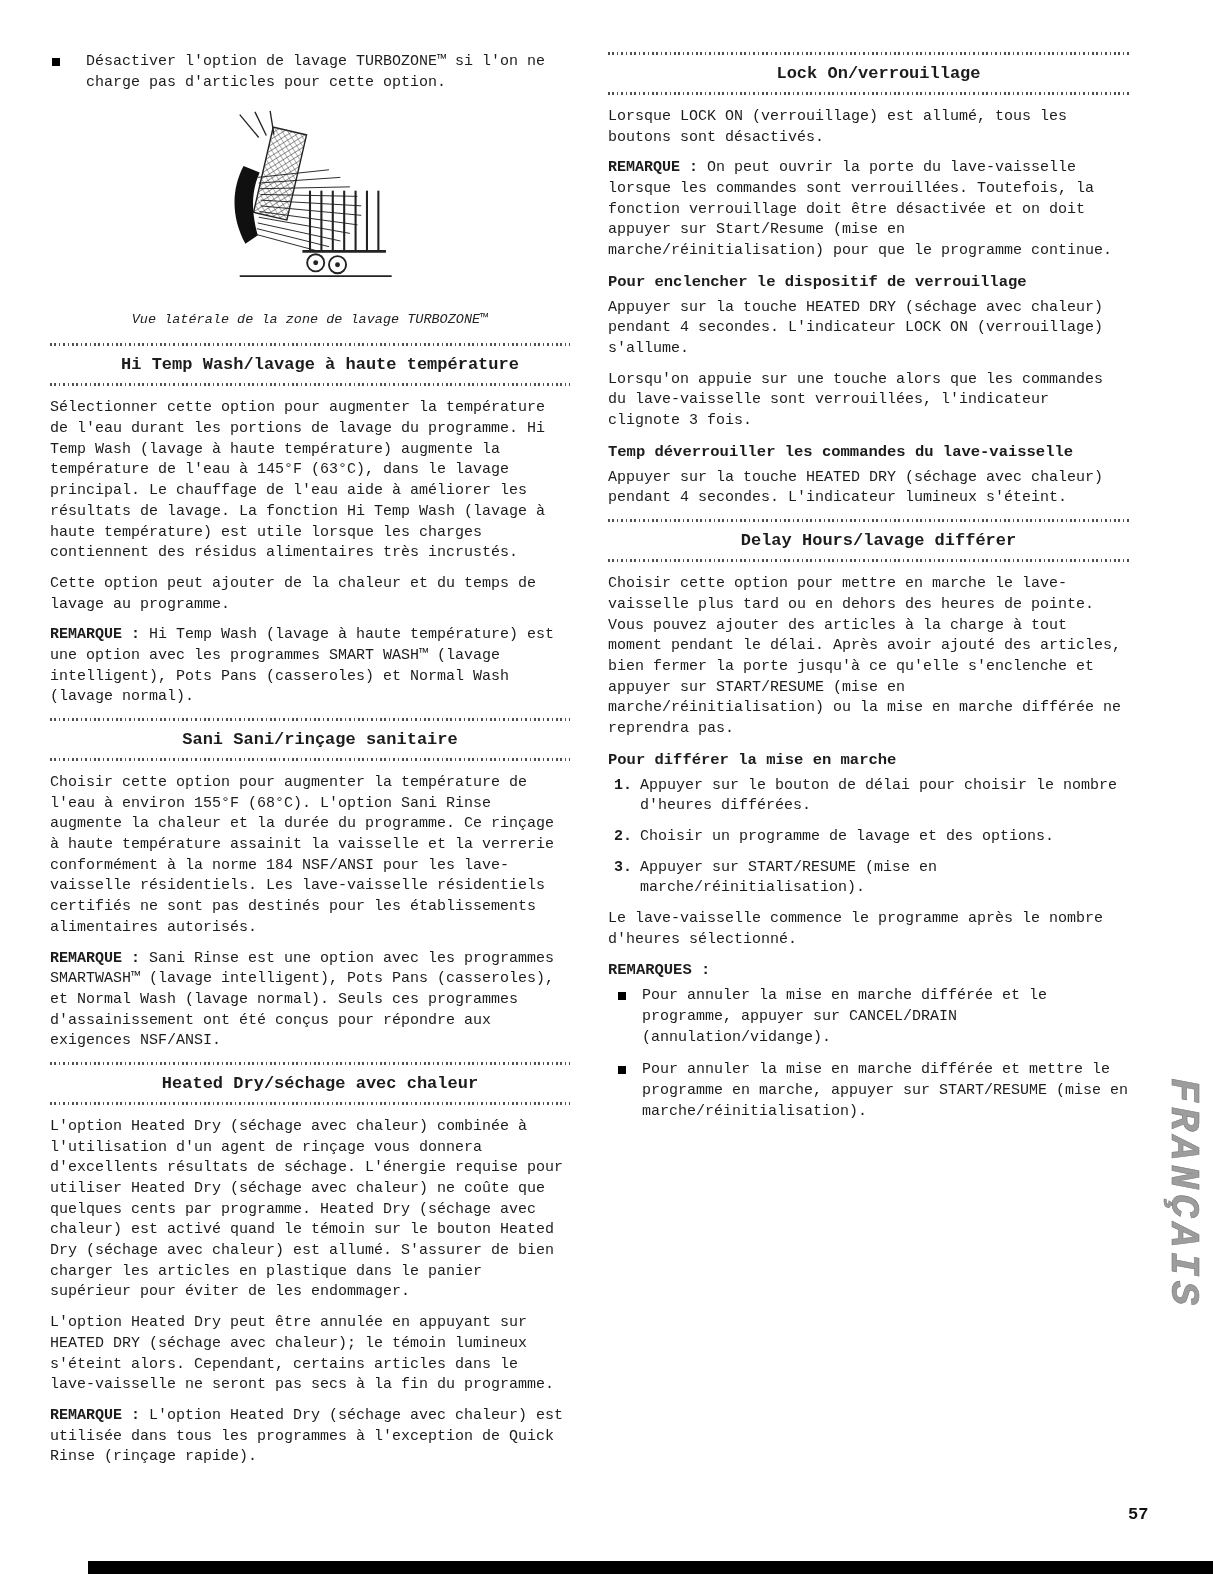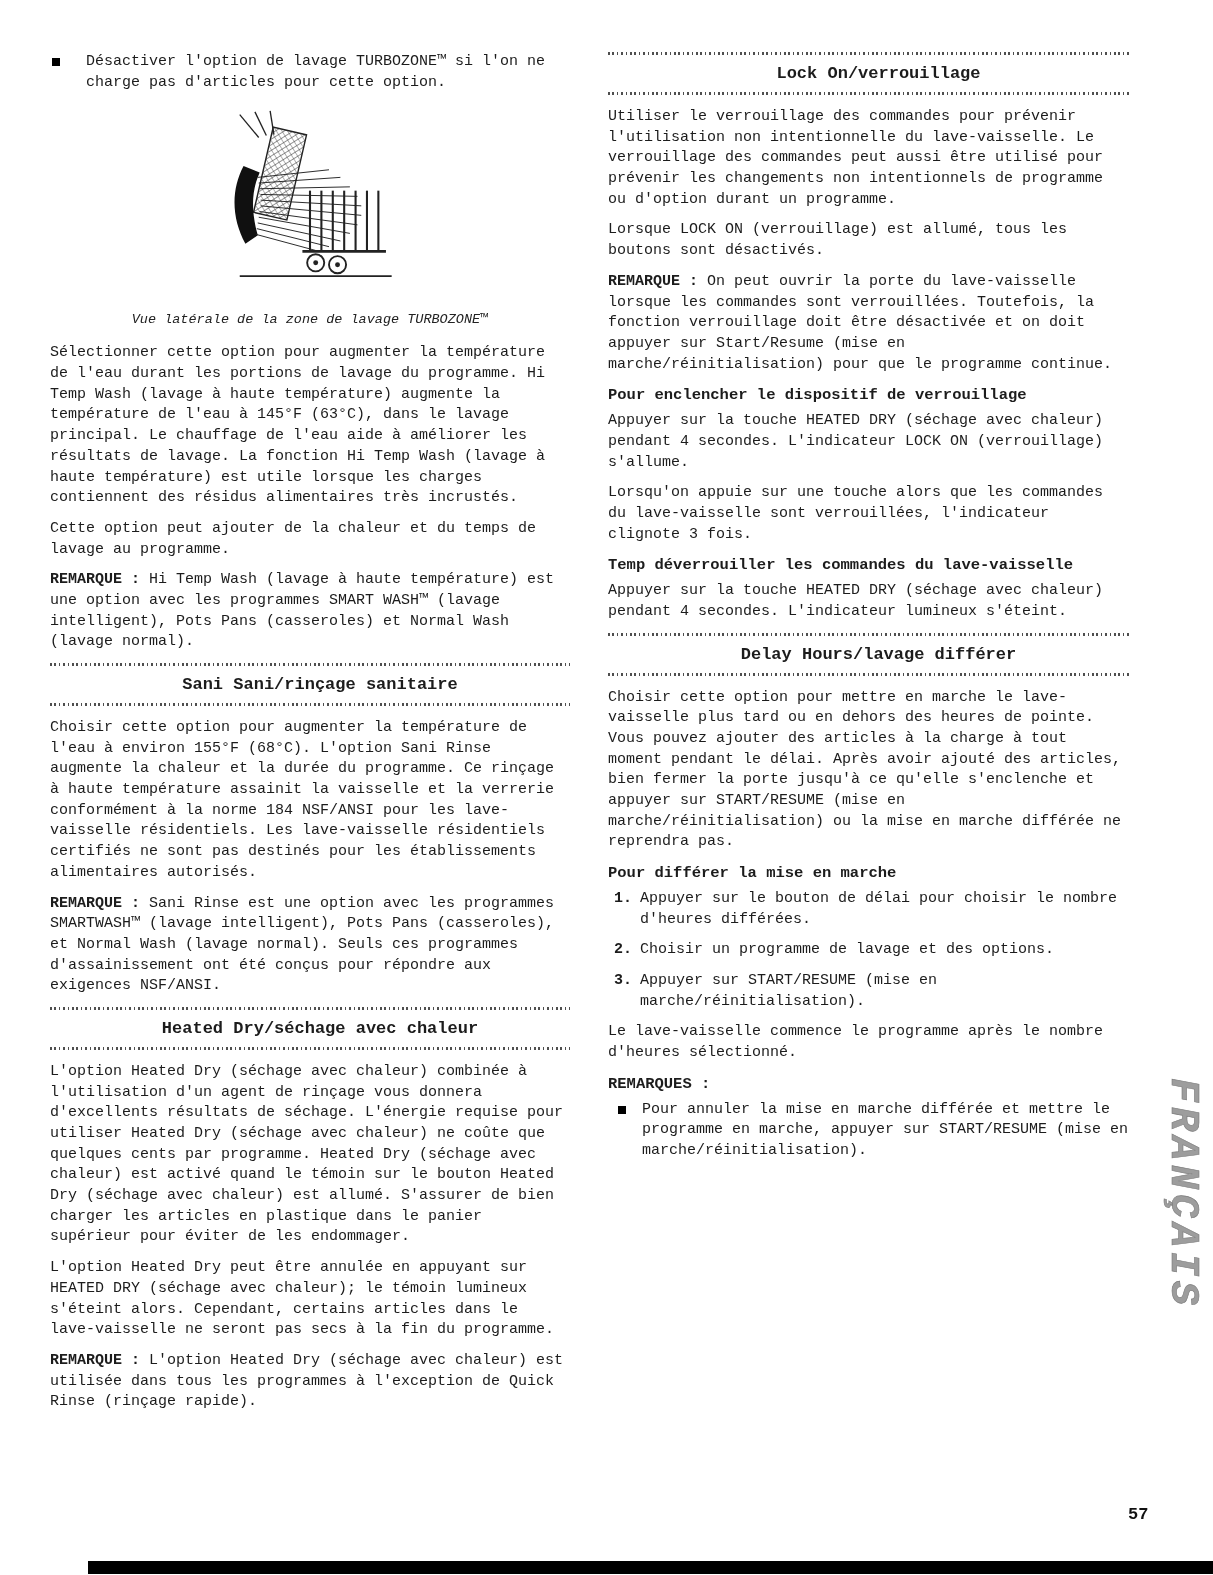--- a/index.html
+++ b/index.html
@@ -136,20 +136,25 @@
           <circle cx="106" cy="162" r="9" fill="#fff" stroke="#222" stroke-width="2"></circle>
           <circle cx="106" cy="162" r="2.6" fill="#222"></circle>
           <circle cx="129" cy="164" r="9" fill="#fff" stroke="#222" stroke-width="2"></circle>
           <circle cx="129" cy="164" r="2.6" fill="#222"></circle>
 
           <line x1="26" y1="176" x2="186" y2="176" stroke="#222" stroke-width="2"></line>
         </svg>
       </div>
       <div class="fig-caption">Vue latérale de la zone de lavage TURBOZONE™</div>
 
+      <div class="sect">
+        <div class="rule"></div>
+        <div class="title">Hi Temp Wash/lavage à haute température</div>
+        <div class="rule"></div>
+      </div>
       <p class="body">Sélectionner cette option pour augmenter la température de l'eau durant les portions de lavage du programme. Hi Temp Wash (lavage à haute température) augmente la température de l'eau à 145°F (63°C), dans le lavage principal. Le chauffage de l'eau aide à améliorer les résultats de lavage. La fonction Hi Temp Wash (lavage à haute température) est utile lorsque les charges contiennent des résidus alimentaires très incrustés.</p>
       <p class="body">Cette option peut ajouter de la chaleur et du temps de lavage au programme.</p>
       <p class="body"><span class="lead">REMARQUE :</span> <span>Hi Temp Wash (lavage à haute température) est une option avec les programmes SMART WASH™ (lavage intelligent), Pots Pans (casseroles) et Normal Wash (lavage normal).</span></p>
 
       <div class="sect">
         <div class="rule"></div>
         <div class="title">Sani Sani/rinçage sanitaire</div>
         <div class="rule"></div>
       </div>
       <p class="body">Choisir cette option pour augmenter la température de l'eau à environ 155°F (68°C). L'option Sani Rinse augmente la chaleur et la durée du programme. Ce rinçage à haute température assainit la vaisselle et la verrerie conformément à la norme 184 NSF/ANSI pour les lave-vaisselle résidentiels. Les lave-vaisselle résidentiels certifiés ne sont pas destinés pour les établissements alimentaires autorisés.</p>
@@ -166,21 +171,20 @@
 
     </div>
 
     <div class="col-right">
 
       <div class="sect" style="margin-top:0;">
         <div class="rule"></div>
         <div class="title">Lock On/verrouillage</div>
         <div class="rule"></div>
       </div>
-      <p class="body">Utiliser le verrouillage des commandes pour prévenir l'utilisation non intentionnelle du lave-vaisselle. Le verrouillage des commandes peut aussi être utilisé pour prévenir les changements non intentionnels de programme ou d'option durant un programme.</p>
       <p class="body">Lorsque LOCK ON (verrouillage) est allumé, tous les boutons sont désactivés.</p>
       <p class="body"><span class="lead">REMARQUE :</span> <span>On peut ouvrir la porte du lave-vaisselle lorsque les commandes sont verrouillées. Toutefois, la fonction verrouillage doit être désactivée et on doit appuyer sur Start/Resume (mise en marche/réinitialisation) pour que le programme continue.</span></p>
 
       <h3 class="sub">Pour enclencher le dispositif de verrouillage</h3>
       <p class="body">Appuyer sur la touche HEATED DRY (séchage avec chaleur) pendant 4 secondes. L'indicateur LOCK ON (verrouillage) s'allume.</p>
       <p class="body">Lorsqu'on appuie sur une touche alors que les commandes du lave-vaisselle sont verrouillées, l'indicateur clignote 3 fois.</p>
 
       <h3 class="sub">Temp déverrouiller les commandes du lave-vaisselle</h3>
       <p class="body">Appuyer sur la touche HEATED DRY (séchage avec chaleur) pendant 4 secondes. L'indicateur lumineux s'éteint.</p>
 
@@ -203,20 +207,24 @@
       </div>
       <div class="step">
         <span class="num">3.</span>
         <span class="stxt">Appuyer sur START/RESUME (mise en marche/réinitialisation).</span>
       </div>
 
       <p class="body">Le lave-vaisselle commence le programme après le nombre d'heures sélectionné.</p>
 
       <h3 class="sub">REMARQUES :</h3>
 
+      <div class="brow right-style">
+        <span class="sq"></span>
+        <span class="btxt">Pour annuler la mise en marche différée et le programme, appuyer sur CANCEL/DRAIN (annulation/vidange).</span>
+      </div>
       <div class="brow right-style">
         <span class="sq"></span>
         <span class="btxt">Pour annuler la mise en marche différée et mettre le programme en marche, appuyer sur START/RESUME (mise en marche/réinitialisation).</span>
       </div>
 
     </div>
   </div>
 
   <div class="side-label">FRANÇAIS</div>
   <div class="page-number">57</div>

